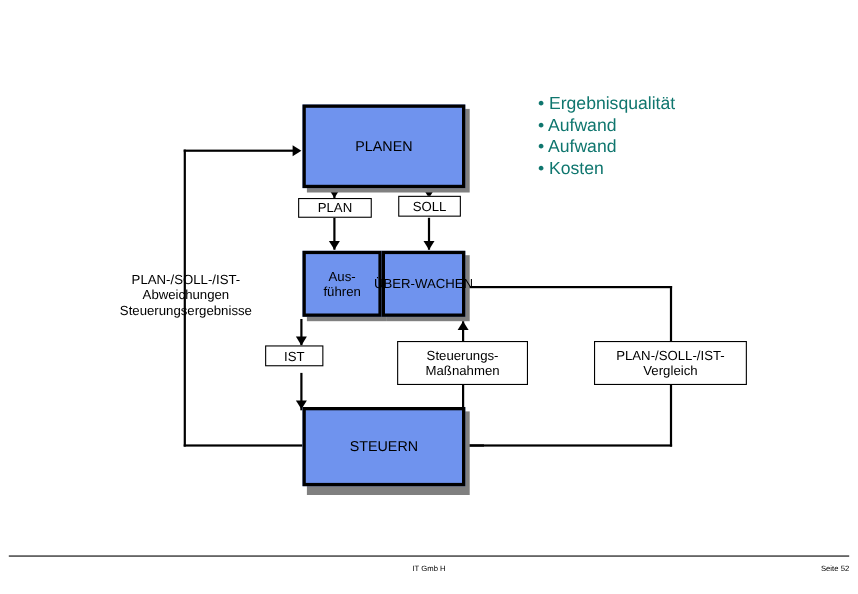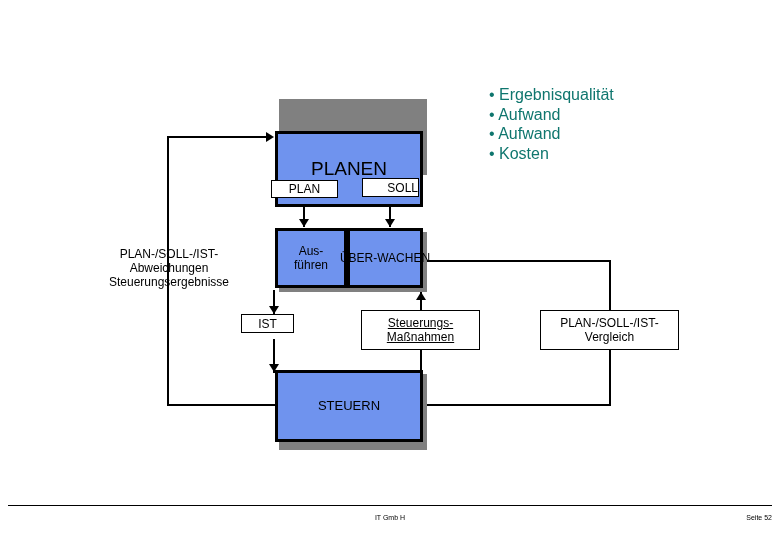--- a/index.html
+++ b/index.html
@@ -174,49 +174,49 @@
 
   <div class="ln" style="left:420px; top:350px; width:2px; height:56px;"></div>
   <div class="ln" style="left:420px; top:404px; width:20px; height:2px;"></div>
   <div class="arrow-left" style="left:415px; top:400px;"></div>
 
   <div class="ln" style="left:423px; top:260px; width:188px; height:2px;"></div>
   <div class="ln" style="left:609px; top:260px; width:2px; height:146px;"></div>
   <div class="ln" style="left:425px; top:404px; width:186px; height:2px;"></div>
 
   <div class="shadow" style="left:279px; top:99px; width:148px; height:76px;"></div>
-  <div class="box blue" style="left:275px; top:95px; width:148px; height:76px; font-size:19px; font-weight:normal;margin-top:36px;">
+  <div class="box blue" style="left:275px; top:95px; width:148px; height:76px; font-size:13px; font-weight:normal;">
     <span>PLANEN</span>
   </div>
 
   <div class="box" style="left:271px; top:180px; width:67px; height:18px;">
     <span>PLAN</span>
   </div>
 
-  <div class="box" style="left:362px; top:178px; width:57px; height:19px;justify-content:flex-end;">
+  <div class="box" style="left:362px; top:178px; width:57px; height:19px;">
     <span>SOLL</span>
   </div>
 
   <div class="shadow" style="left:279px; top:232px; width:72px; height:60px;"></div>
   <div class="box blue" style="left:275px; top:228px; width:72px; height:60px; flex-direction:column;">
     <span>Aus-</span>
     <span>führen</span>
   </div>
 
   <div class="shadow" style="left:351px; top:232px; width:76px; height:60px;"></div>
   <div class="box blue" style="left:347px; top:228px; width:76px; height:60px; flex-direction:row;">
     <span>ÜBER-</span>
     <span>WACHEN</span>
   </div>
 
   <div class="box" style="left:241px; top:314px; width:53px; height:19px;">
     <span>IST</span>
   </div>
 
-  <div class="box" style="left:361px; top:310px; width:119px; height:40px; flex-direction:column;text-decoration:underline;">
+  <div class="box" style="left:361px; top:310px; width:119px; height:40px; flex-direction:column;">
     <span>Steuerungs-</span>
     <span>Maßnahmen</span>
   </div>
 
   <div class="box" style="left:540px; top:310px; width:139px; height:40px; flex-direction:column;">
     <span>PLAN-/SOLL-/IST-</span>
     <span>Vergleich</span>
   </div>
 
   <div class="plain-text" style="left:99px; top:247px; width:140px;">

